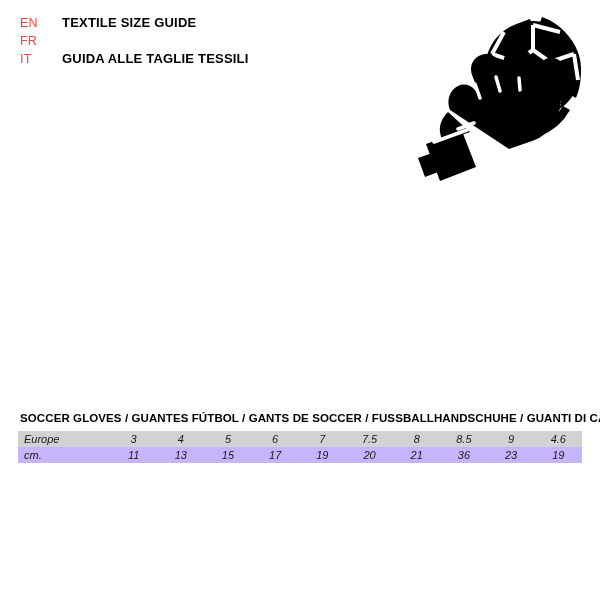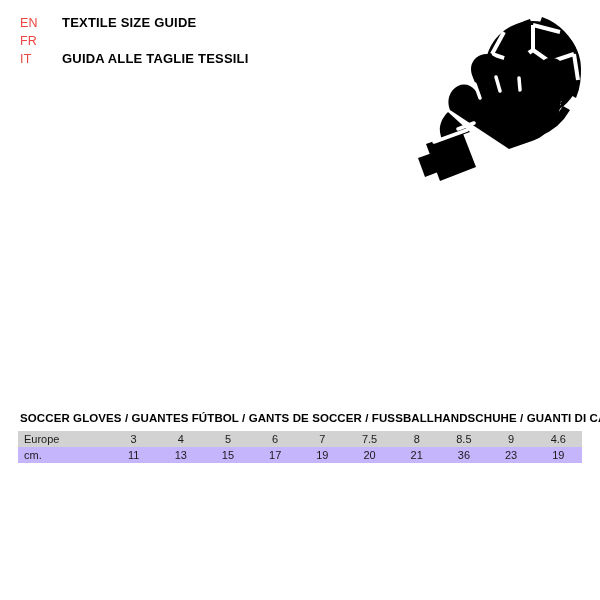--- a/index.html
+++ b/index.html
@@ -82,20 +82,21 @@
     table-layout: fixed;
   }
   table.size-table td {
     font-size: 11px;
     color: #1a1a1a;
     height: 16px;
     padding: 0;
     text-align: center;
     vertical-align: middle;
     font-weight: 400;
+    font-style: italic;
   }
   table.size-table tr.row-shaded td {
     background: #d2d2d2;
   }
   table.size-table tr.row-plain td {
     background: #c4b5fd;
   }
   table.size-table td.label-cell {
     text-align: left;
     padding-left: 6px;

